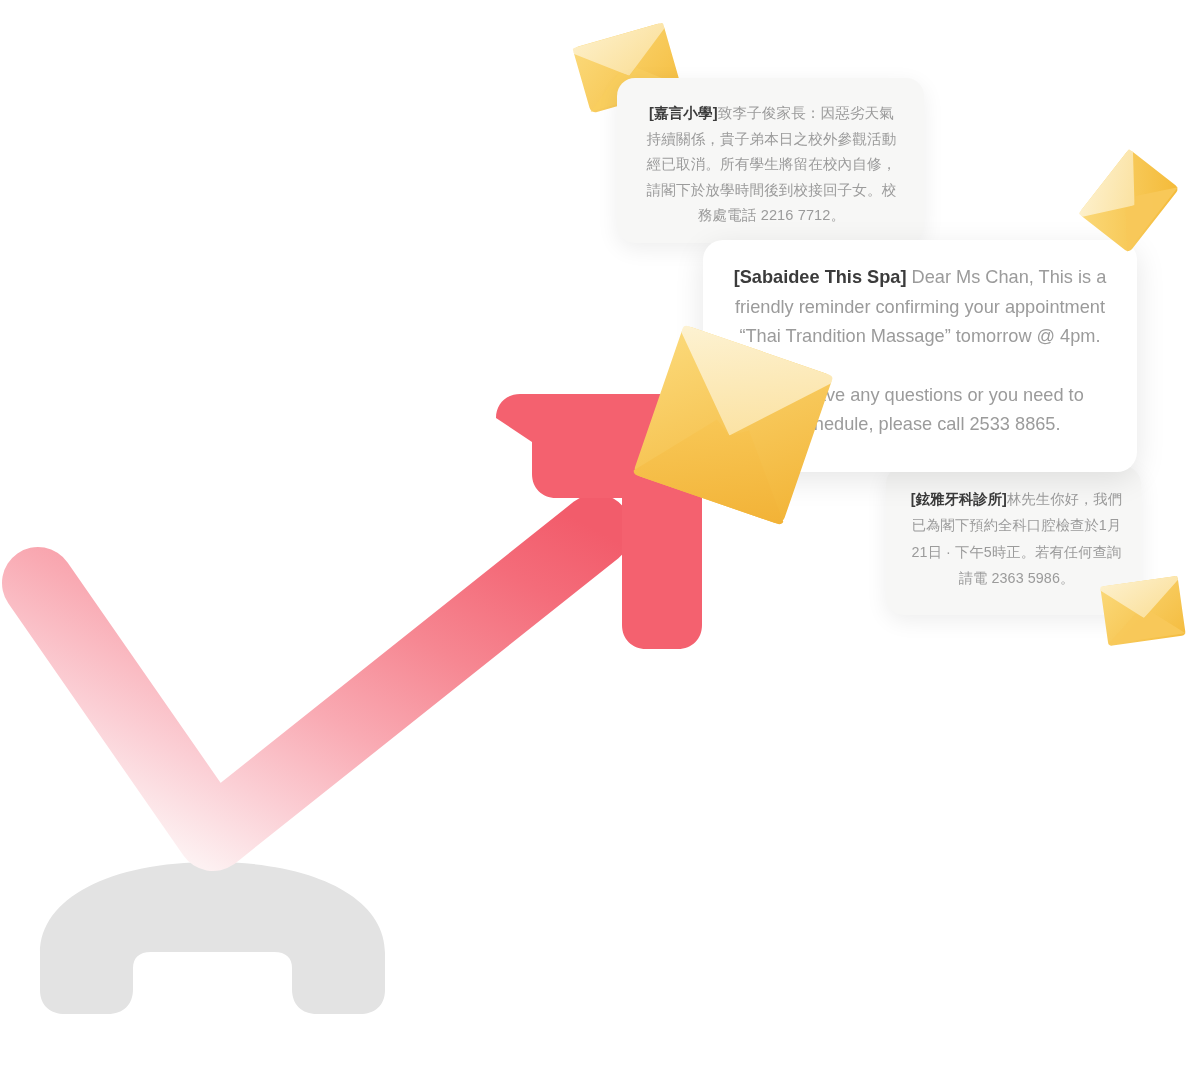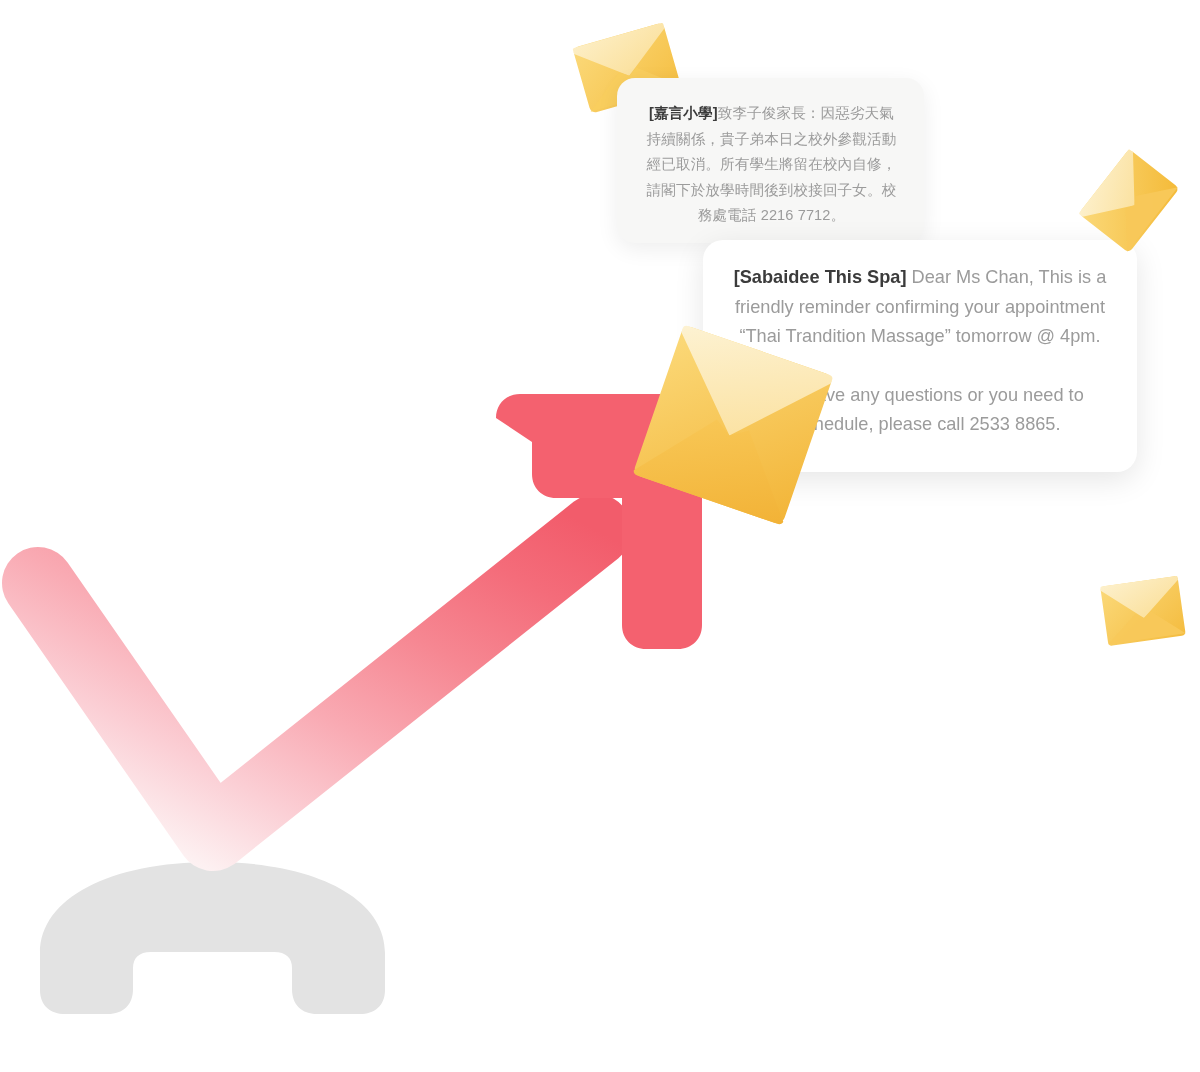--- a/index.html
+++ b/index.html
@@ -267,14 +267,19 @@
 
   <div class="bubble" id="bubble-2">
     <div class="bubble-inner">
       <span class="name">[Sabaidee This Spa]</span>
       <span class="body">Dear Ms Chan, This is a friendly reminder confirming your appointment “Thai Trandition Massage” tomorrow @ 4pm.</span>
       <span class="gap"></span>
       <span class="body">If you have any questions or you need to reschedule, please call 2533 8865.</span>
     </div>
   </div>
 
+  <div class="bubble" id="bubble-3">
+    <div class="bubble-inner">
+      <span class="name">[鉉雅牙科診所]</span><span class="body">林先生你好，我們已為閣下預約全科口腔檢查於1月21日 · 下午5時正。若有任何查詢請電 2363 5986。</span>
+    </div>
+  </div>
 
 </div>
 
 </body></html>

